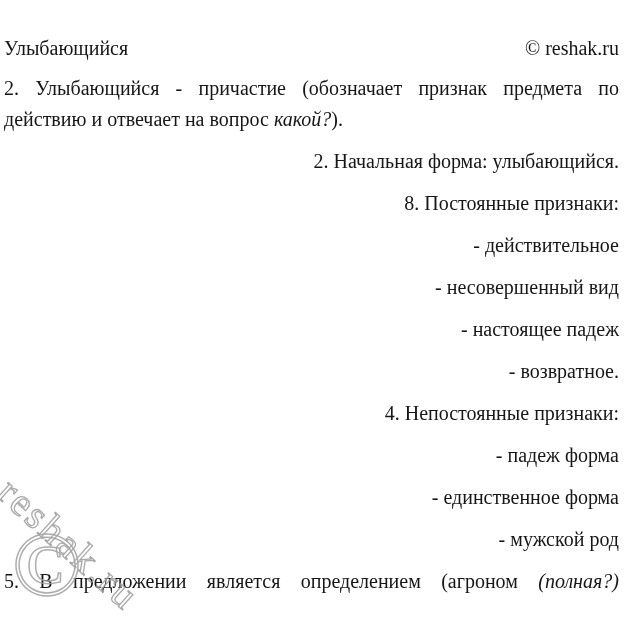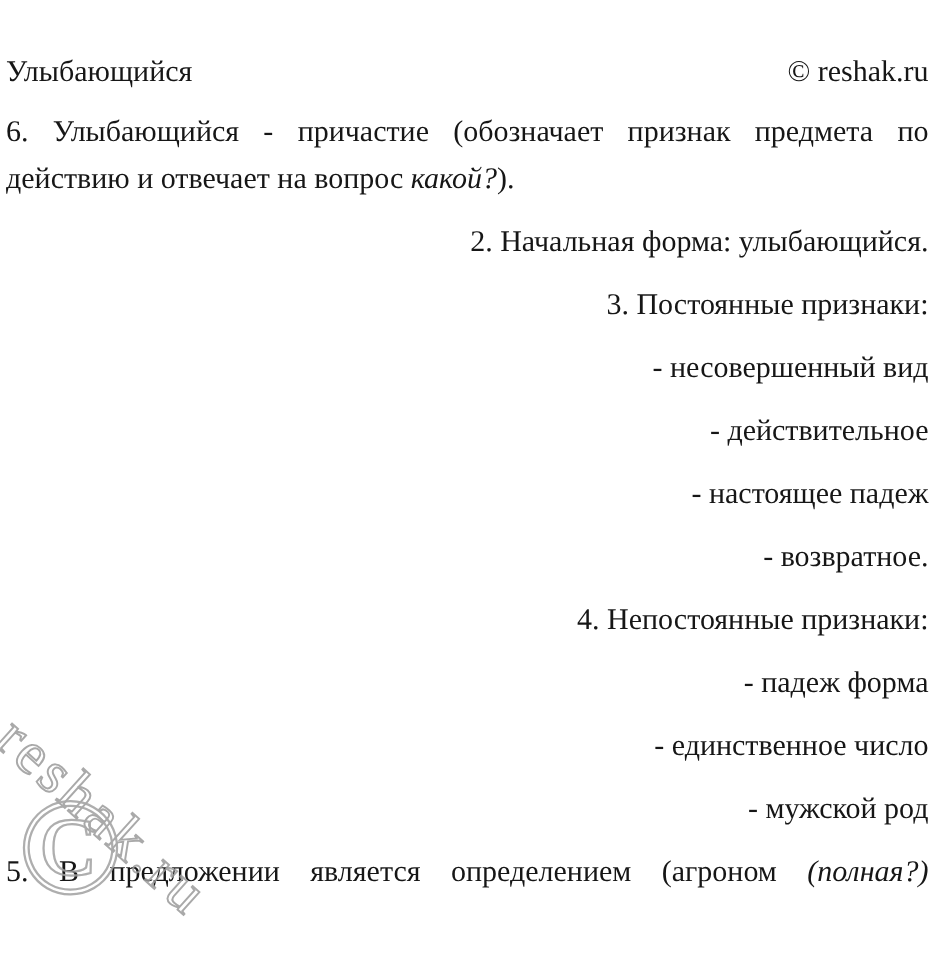--- a/index.html
+++ b/index.html
@@ -78,36 +78,36 @@
 </head>
 <body>
 
 <div class="page">
 
   <div class="header">
     <span>Улыбающийся</span>
     <span>© reshak.ru</span>
   </div>
 
-  <p class="line block fill">6. Улыбающийся - причастие (обозначает признак предмета по</p>
+  <p class="line block fill">2. Улыбающийся - причастие (обозначает признак предмета по</p>
   <p class="line"><span>действию и отвечает на вопрос </span><span class="q">какой?</span><span>).</span></p>
 
   <p class="line block">2. Начальная форма: улыбающийся.</p>
 
-  <p class="line block">3. Постоянные признаки:</p>
+  <p class="line block">8. Постоянные признаки:</p>
 
+  <p class="line block indent">- действительное</p>
   <p class="line block indent">- несовершенный вид</p>
-  <p class="line block indent">- действительное</p>
   <p class="line block indent">- настоящее падеж</p>
   <p class="line block indent">- возвратное.</p>
 
   <p class="line block">4. Непостоянные признаки:</p>
 
   <p class="line block indent">- падеж форма</p>
-  <p class="line block indent">- единственное число</p>
+  <p class="line block indent">- единственное форма</p>
   <p class="line block indent">- мужской род</p>
 
   <p class="line block fill"><span>5. В предложении является определением (агроном </span><span class="q">(полная?)</span></p>
 
 </div>
 
 <div class="watermark">
   <span class="wm-copy">©</span>
   <span class="wm-text">reshak.ru</span>
 </div>

